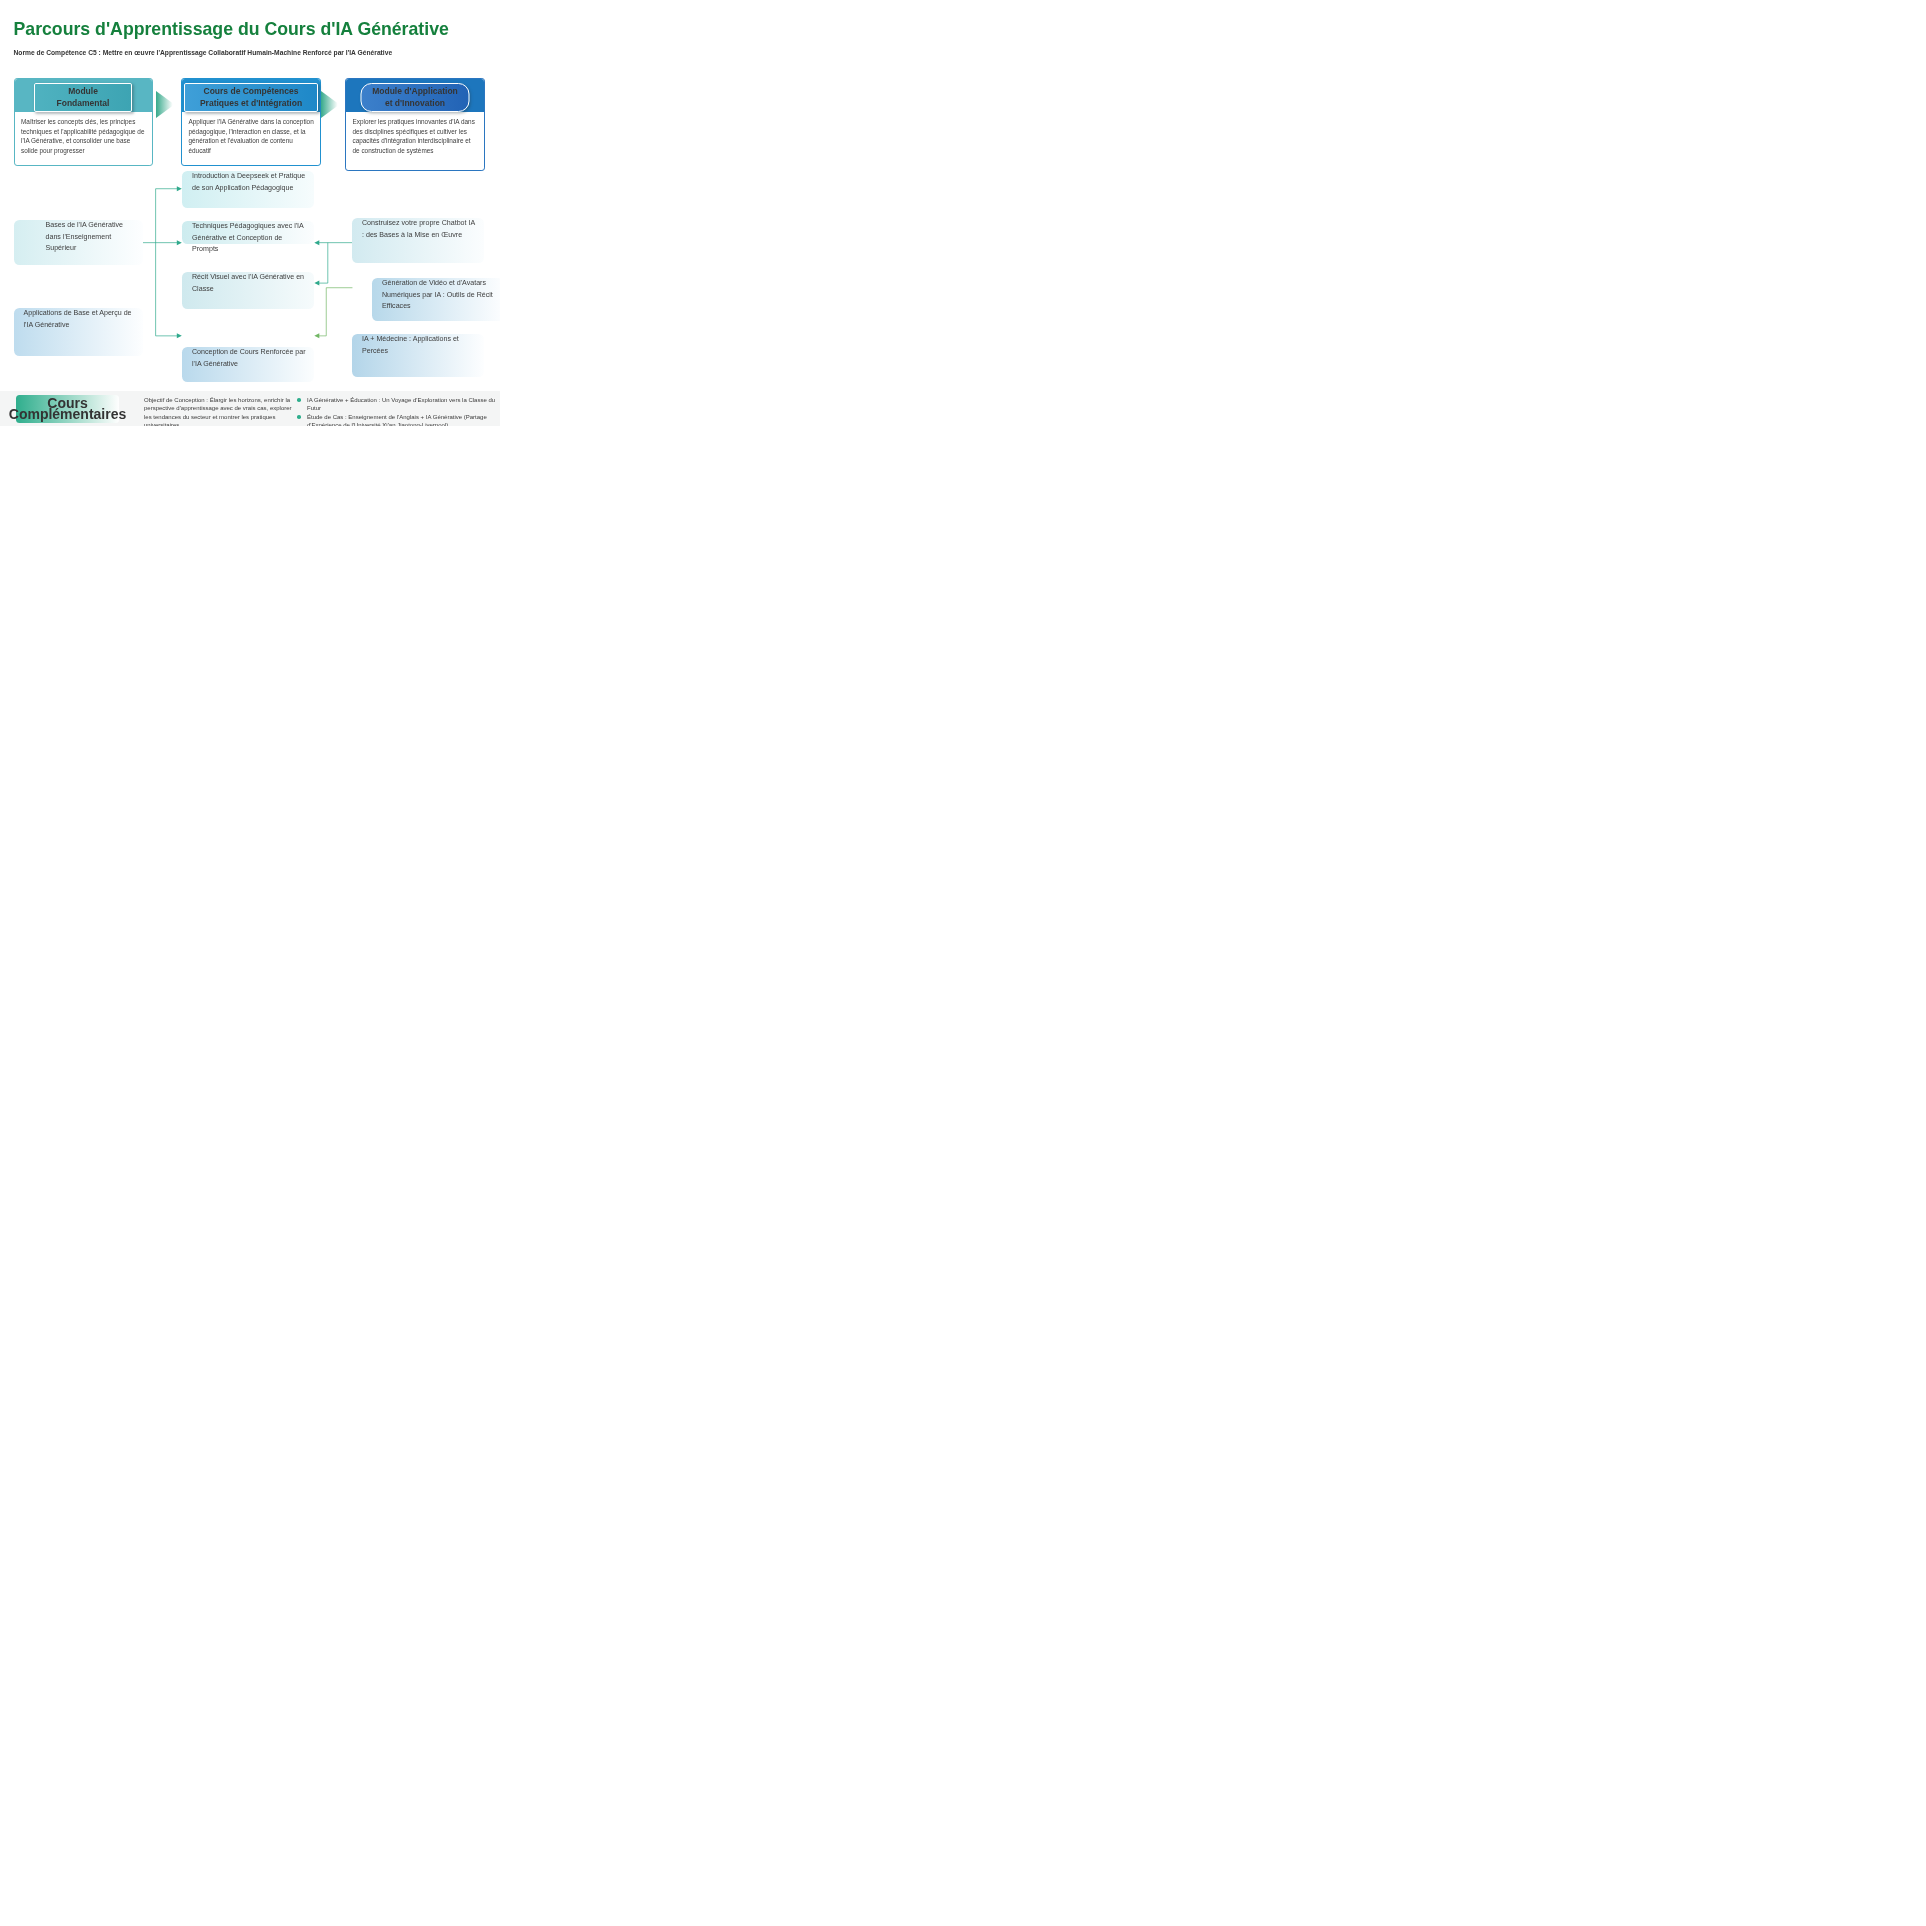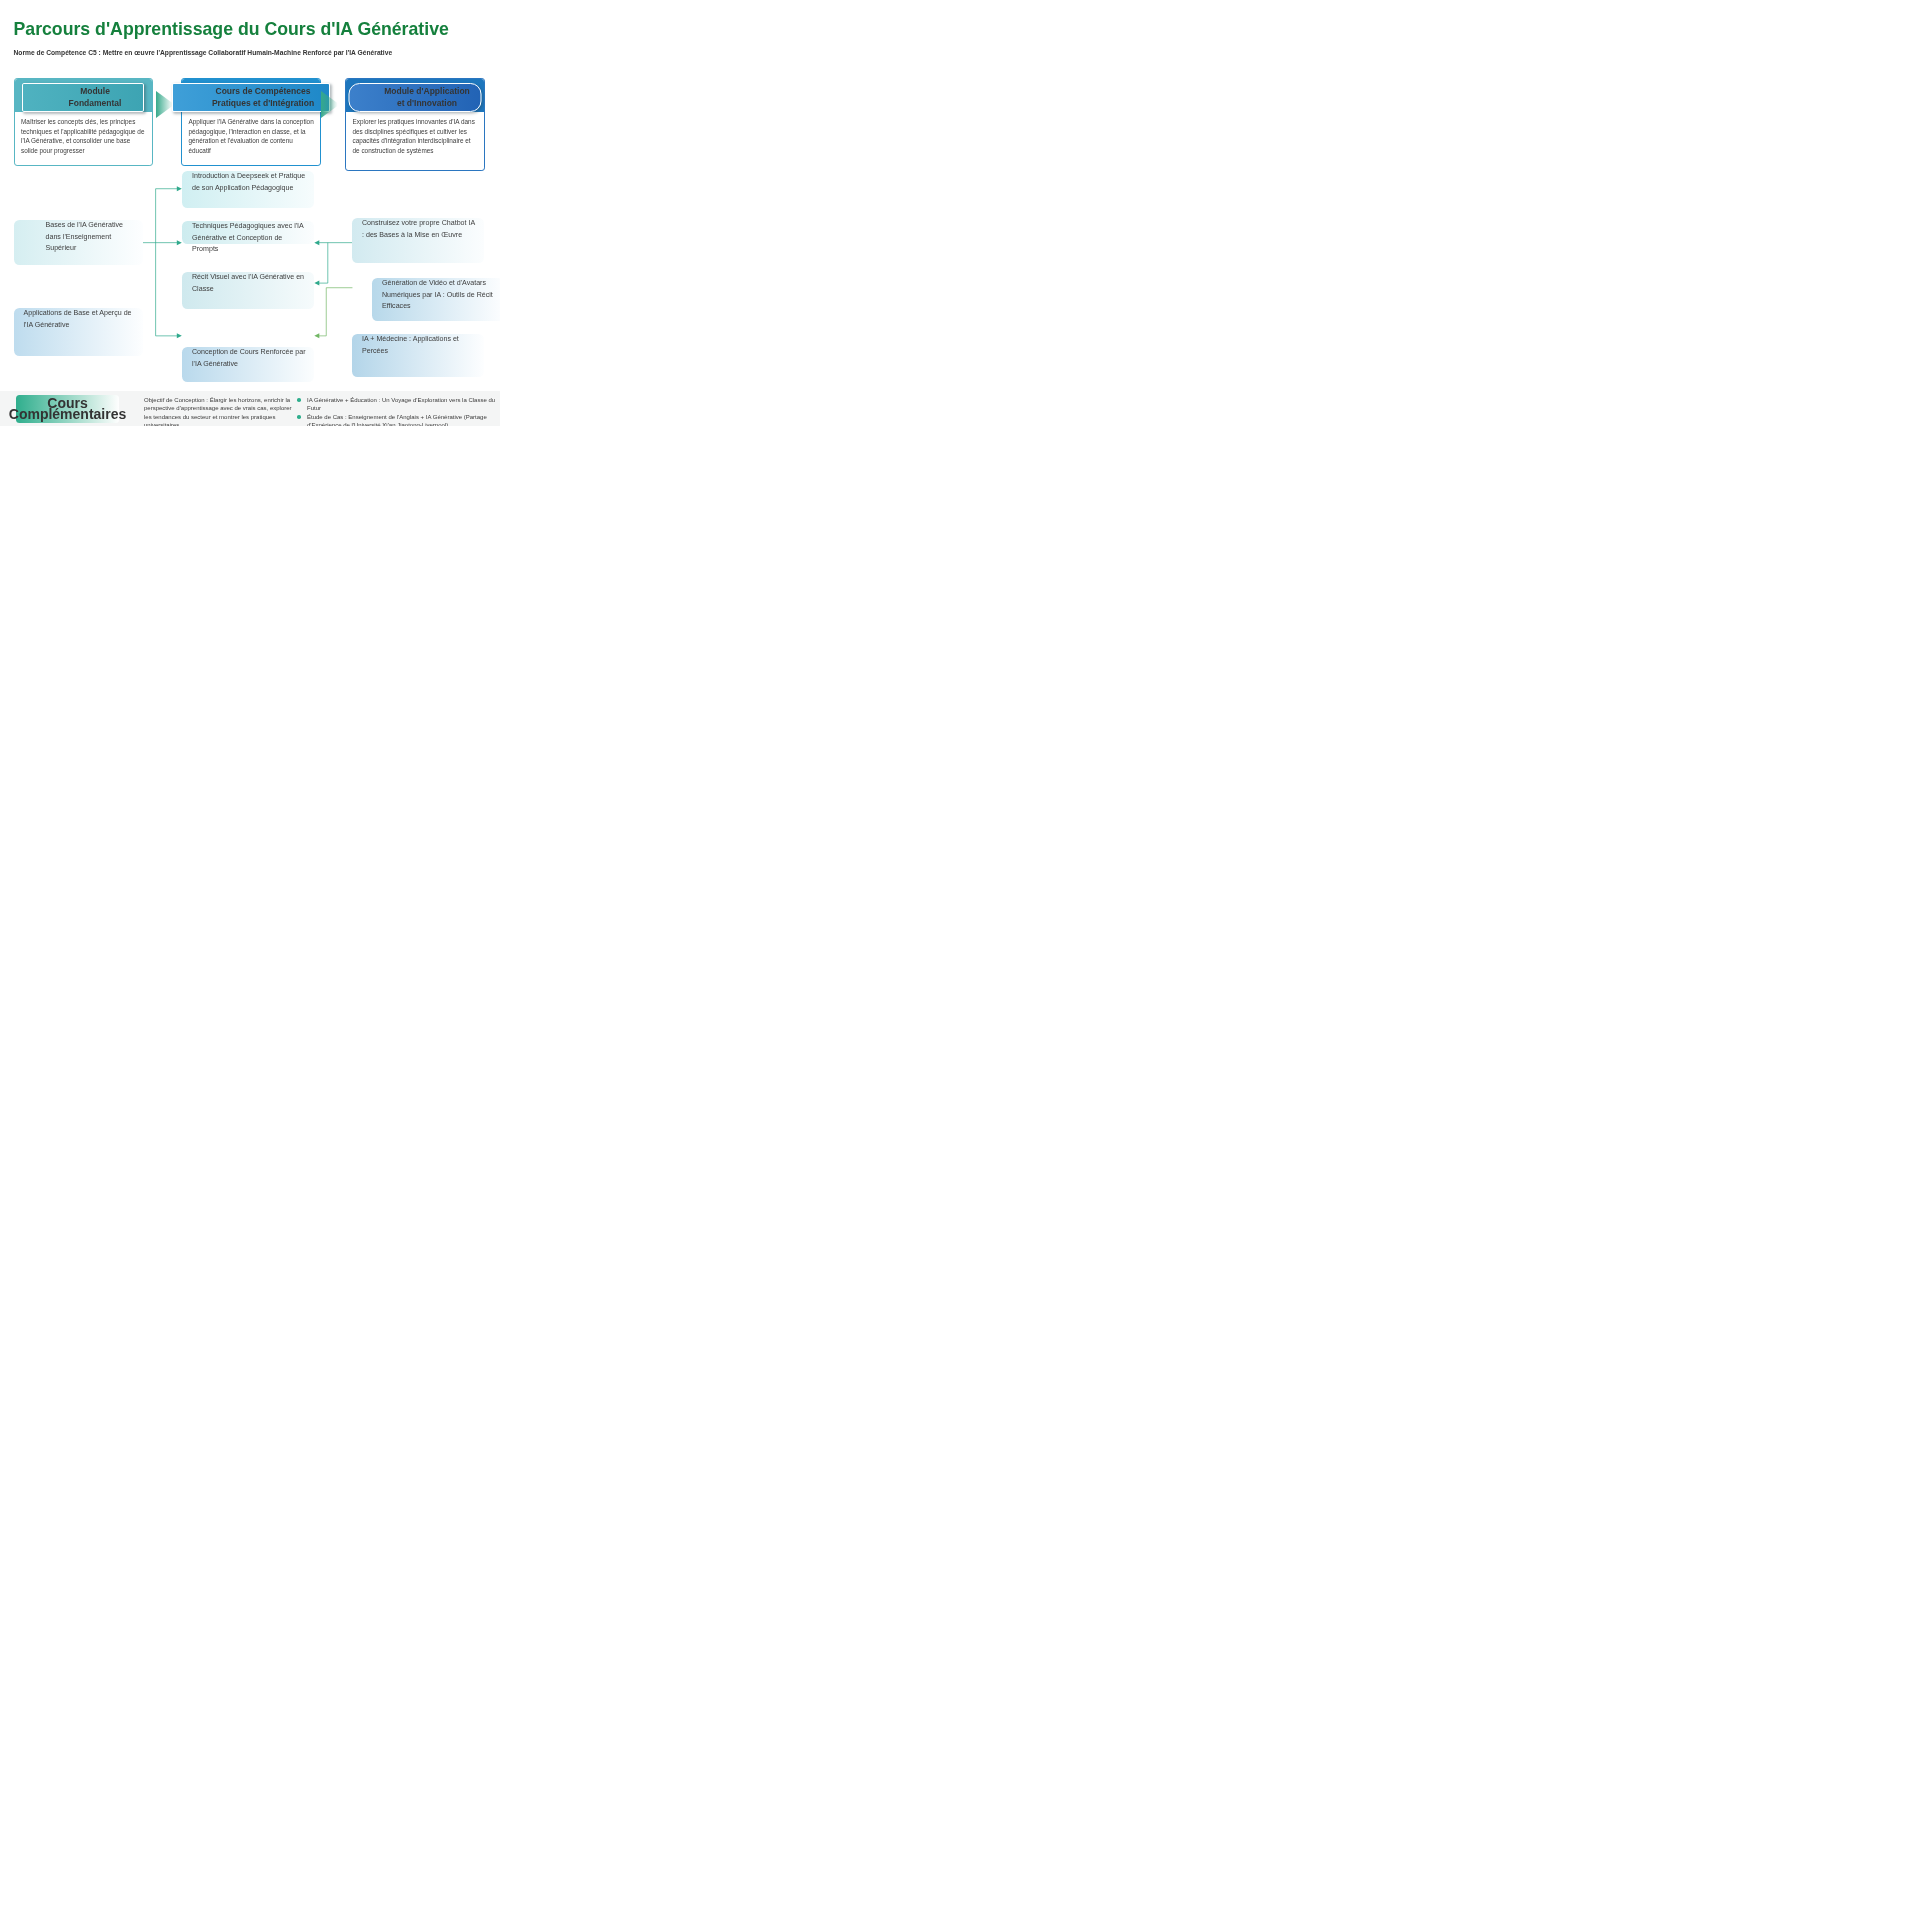--- a/index.html
+++ b/index.html
@@ -16,21 +16,20 @@
   }
   
   .module-card{position:absolute;background:#ffffff;border-radius:3.1px;top:78px;}
   .module-card .band{position:absolute;left:0;top:0;width:100%;height:33px;border-radius:2.7px 2.7px 0 0;}
   .module-card .pill{
     position:absolute;top:4.2px;left:50%;transform:translateX(-50%);height:27px;
     display:flex;align-items:center;justify-content:center;text-align:center;
     font-size:8.5px;font-weight:bold;line-height:11.2px;color:#353535;
     border:0.8px solid #ffffff;border-radius:1.9px;box-shadow:1.2px 1.5px 2.7px rgba(40,60,70,0.35);
     white-space:pre-line;
-    padding-left:24px;
   }
   .module-card .body-text{
     position:absolute;left:6.5px;right:5.8px;top:38px;
     font-size:6.4px;line-height:9.6px;color:#3c3c3c;
   }
   .card-1{left:13.5px;width:137px;height:86px;border:0.6px solid #58b6c3;}
   .card-1 .band{background:#58b6c3;}
   .card-1 .pill{width:96px;background:linear-gradient(90deg,#4fb2c0,#3da4b3);}
   .card-2{left:181px;width:138px;height:86px;border:0.6px solid #2191cf;}
   .card-2 .band{background:#2190cf;}

